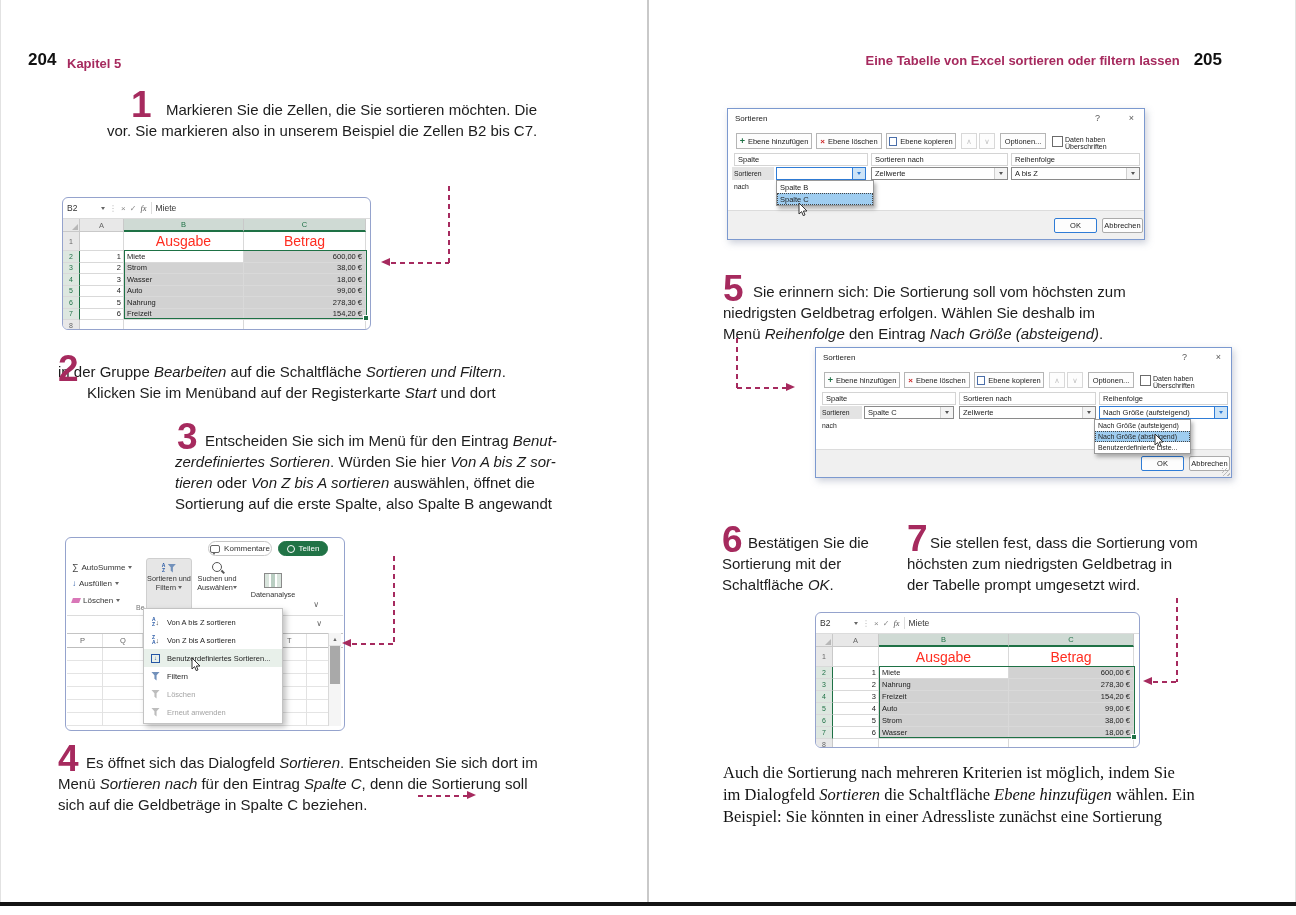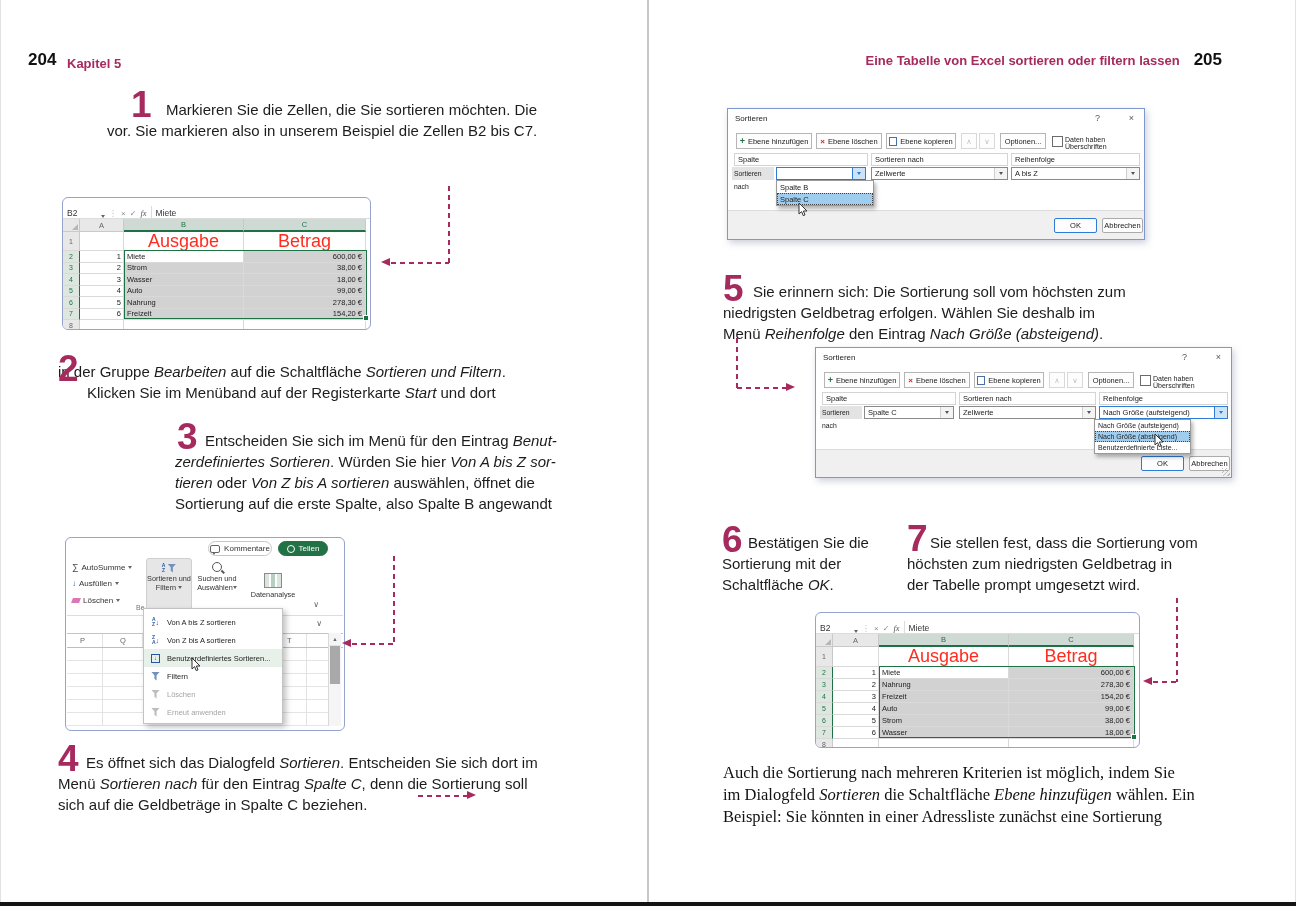--- a/index.html
+++ b/index.html
@@ -23,38 +23,38 @@
   .closing .ln{font-family:"Liberation Serif",serif;font-size:16.5px;line-height:22px;color:#111;}
   
   .dashv{position:absolute;width:2px;background:repeating-linear-gradient(180deg,var(--accent) 0 5px,transparent 5px 9px);}
   .dashh{position:absolute;height:2px;background:repeating-linear-gradient(90deg,var(--accent) 0 5px,transparent 5px 9px);}
   .ah-left{position:absolute;width:0;height:0;border-top:4.5px solid transparent;border-bottom:4.5px solid transparent;border-right:9px solid var(--accent);}
   .ah-right{position:absolute;width:0;height:0;border-top:4.5px solid transparent;border-bottom:4.5px solid transparent;border-left:9px solid var(--accent);}
   
   .shot{position:absolute;background:#fff;border:1.4px solid #95a3cd;border-radius:6px;box-sizing:border-box;overflow:hidden;}
   .dlg{position:absolute;background:#fff;border:1.4px solid #7c99cf;box-shadow:2px 3px 7px rgba(110,120,150,.35);box-sizing:border-box;font-size:7.5px;color:#222;}
   
-  .xlfbar{display:flex;align-items:flex-end;height:20px;border-bottom:1px solid #dcdcdc;font-size:8.5px;color:#333;padding:0 4px;gap:4px;}
+  .xlfbar{display:flex;align-items:center;height:20px;border-bottom:1px solid #dcdcdc;font-size:8.5px;color:#333;padding:0 4px;gap:4px;}
   .xlname{width:30px;}
   .tridown{width:0;height:0;border-left:2.8px solid transparent;border-right:2.8px solid transparent;border-top:3.5px solid #666;}
   .xldots{color:#b0b0b0;font-size:8px;}
   .xlx,.xlcheck{color:#8a8a8a;font-size:8px;}
   .xlfx{font-style:italic;font-family:"Liberation Serif",serif;color:#555;}
   .xlsep{width:1px;height:12px;background:#dcdcdc;}
   .xlrow{display:flex;}
   .xlcorner{width:17px;background:#e8e8e8;border-right:1px solid #c9c9c9;border-bottom:1px solid #c9c9c9;position:relative;box-sizing:border-box;}
   .xlcorner:after{content:"";position:absolute;right:1px;bottom:1px;width:0;height:0;border-left:6px solid transparent;border-bottom:6px solid #b7b7b7;}
   .xlch{height:13px;background:#e8e8e8;color:#666;font-size:7.5px;display:flex;align-items:center;justify-content:center;border-right:1px solid #c9c9c9;border-bottom:1px solid #c9c9c9;box-sizing:border-box;}
   .xlch.selch{background:#cfdad4;color:var(--green);border-bottom:2px solid var(--green);}
   .xlrn{width:17px;background:#e8e8e8;color:#666;font-size:7px;display:flex;align-items:center;justify-content:center;border-right:1px solid #c9c9c9;border-bottom:1px solid #d9d9d9;box-sizing:border-box;}
   .xlrn.selrn{background:#dde7e0;color:var(--green);border-right:1.6px solid var(--green);}
   .xlc{border-right:1px solid #d9d9d9;border-bottom:1px solid #d9d9d9;font-size:7.5px;box-sizing:border-box;display:flex;align-items:center;background:#fff;}
   .xlc.sel{background:#d2d2d2;}
   .xlc.active{background:#fff;}
-  .xlc.hdr{color:var(--red);font-size:18px;justify-content:center;}
+  .xlc.hdr{color:var(--red);font-size:14px;justify-content:center;}
   .xlc.numcell{justify-content:flex-end;padding-right:2px;color:#222;}
   .xlc.lab{padding-left:3px;}
   .xlc.val{justify-content:flex-end;padding-right:3px;}
   .xlselbox{position:absolute;border:1.6px solid var(--green);box-sizing:border-box;pointer-events:none;}
   .xlselbox:after{content:"";position:absolute;right:-3px;bottom:-3px;width:4px;height:4px;background:var(--green);border:1px solid #fff;}
   
   .pill{position:absolute;height:15px;border:1px solid #c6c6c6;border-radius:8px;display:flex;align-items:center;justify-content:center;gap:4px;font-size:8px;color:#333;background:#fff;box-sizing:border-box;}
   .pill.green{background:var(--sharegreen);border-color:var(--sharegreen);color:#fff;}
   .bubble{width:8px;height:6px;border:1px solid #666;border-radius:2px;position:relative;}
   .bubble:after{content:"";position:absolute;left:1px;bottom:-3px;border-left:2px solid transparent;border-right:2px solid transparent;border-top:3px solid #666;}

